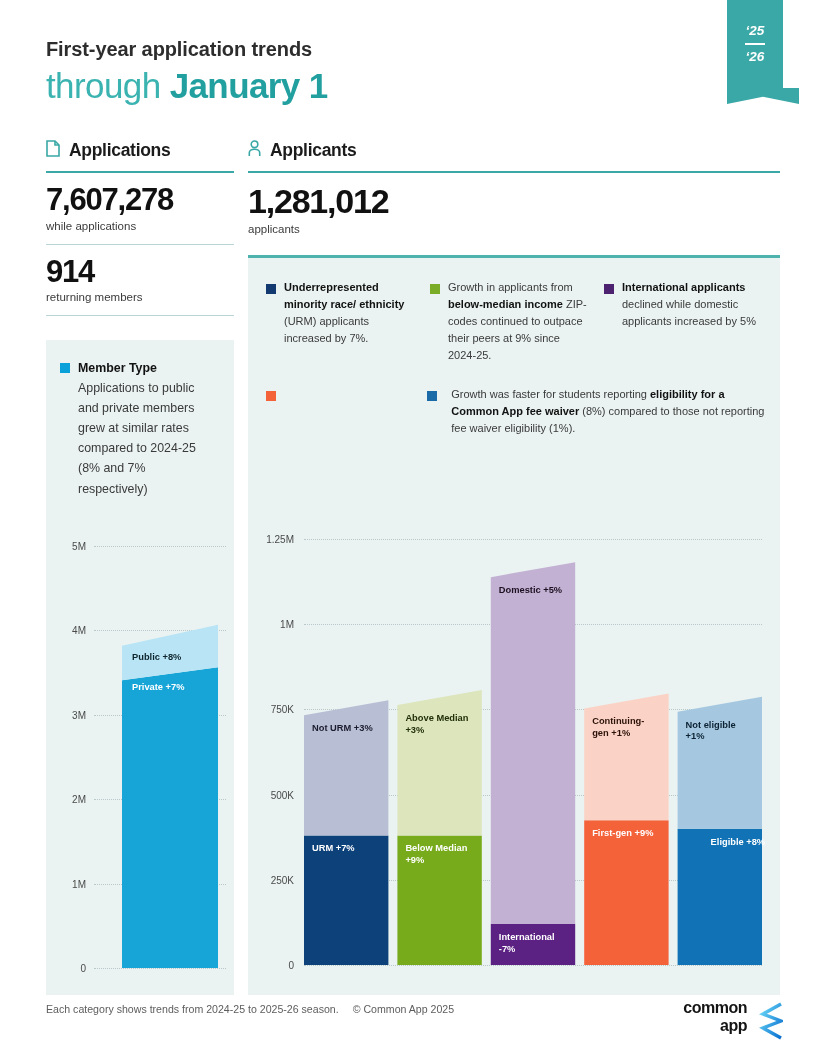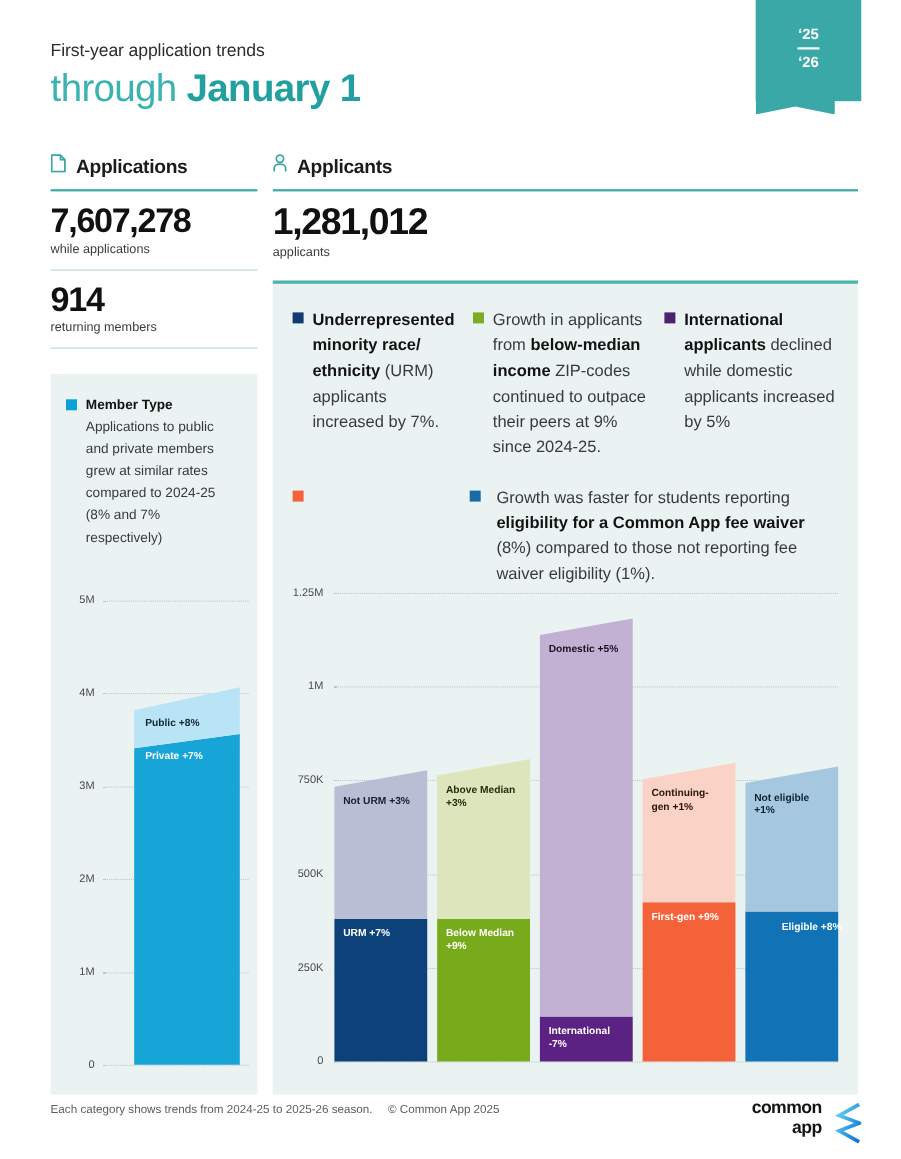--- a/index.html
+++ b/index.html
@@ -8,27 +8,27 @@
     font-family: "Liberation Sans", sans-serif;
     background:#ffffff;
     color:#1a1a1a;
     position:relative;
     overflow:hidden;
   }
   .page { position:relative; width:819px; height:1054px; }
 
   
   .header { position:absolute; left:46px; top:38px; }
-  .eyebrow { font-size:16px; color:#2d2d2d; letter-spacing:-0.1px; }
+  .eyebrow { font-size:20px; color:#2d2d2d; letter-spacing:-0.1px;font-weight:bold; }
   .headline { margin-top:7px; font-size:35px; color:#2aa8a8; letter-spacing:-0.6px; line-height:1.05; }
   .headline .light { font-weight:400; color:#3bb3b0; }
   .headline .bold { font-weight:700; color:#22a0a0; }
 
   
-  .ribbon { position:absolute; right:36px; top:0; width:96px; height:104px; }
+  .ribbon { position:absolute; right:36px; top:0; width:56px; height:104px;font-style:italic; }
   .ribbon .body { position:absolute; inset:0 0 12px 0; background:#3aa8a6; }
   .ribbon .notch {
     position:absolute; left:0; bottom:0; width:72px; height:16px; background:#3aa8a6;
     clip-path: polygon(0 0, 100% 0, 100% 100%, 50% 55%, 0 100%);
   }
   .ribbon .txt { position:relative; z-index:2; color:#fff; font-weight:700; font-size:13.5px; text-align:center; padding-top:22px; line-height:1.35; }
   .ribbon .rule { width:20px; height:2px; background:#fff; margin:3px auto; }
 
   
   .col-left  { position:absolute; left:46px; top:140px; width:188px; }
@@ -48,21 +48,21 @@
   .panel-left  { position:absolute; left:46px; top:340px; width:188px; height:655px; }
   .panel-right { position:absolute; left:248px; top:255px; width:532px; height:740px; }
   .panel-right::before, .panel-left::before {
     content:""; position:absolute; left:0; right:0; top:0; height:3px; background:#4fb3ad;
   }
   .panel-left::before { display:none; }
 
   
   .bullet { display:flex; gap:8px; }
   .sq { width:10px; height:10px; flex:0 0 10px; margin-top:5px; }
-  .btext { font-size:15px; line-height:1.55; color:#3a3a3a; }
+  .btext { font-size:11px; line-height:1.55; color:#3a3a3a; }
   .btext b { color:#121212; font-weight:700; }
 
   .left-bullet { padding:18px 16px 0 14px; }
   .left-bullet .btext { font-size:12.4px; line-height:1.62; }
 
   .bullet-grid { position:absolute; left:18px; top:24px; right:14px; }
   .brow { display:flex; gap:14px; }
   .brow + .brow { margin-top:22px; }
   .bcol-a { width:150px; }
   .bcol-b { width:160px; }

